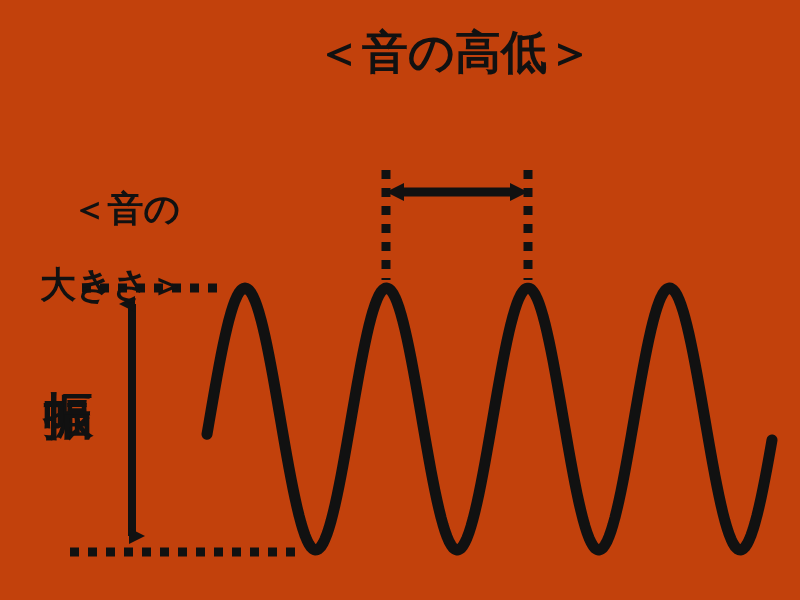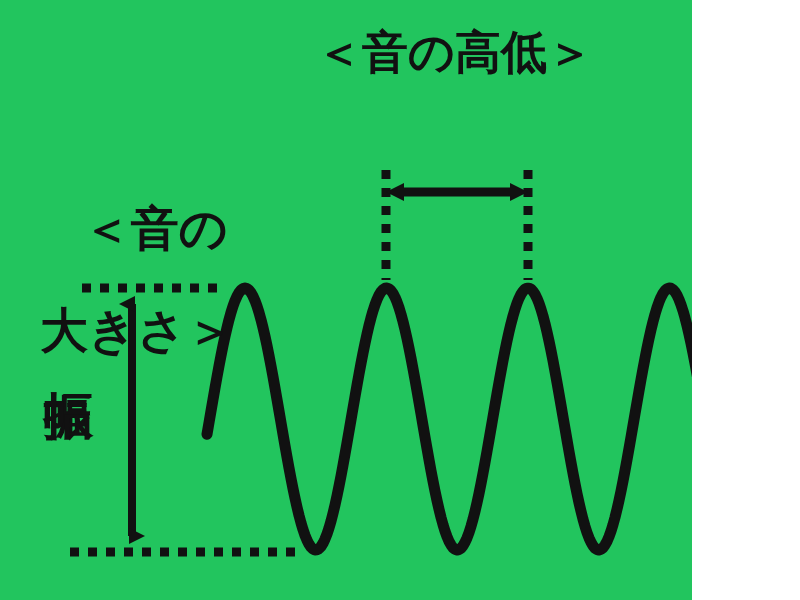--- a/index.html
+++ b/index.html
@@ -3,23 +3,23 @@
 <meta charset="utf-8">
 <title>sound-wave-diagram</title>
 <style>
   html, body {
     margin: 0;
     padding: 0;
     background: #ffffff;
   }
   #stage {
     position: relative;
-    width: 692px;
+    width: 800px;
     height: 600px;
-    background: #22c55e;
+    background: #c2410c;
     overflow: hidden;
     font-family: "DejaVu Sans", "Liberation Sans", sans-serif;
     color: #1a1a1a;
   }
   #diagram-svg {
     position: absolute;
     left: 0;
     top: 0;
     width: 800px;
     height: 600px;
@@ -38,21 +38,22 @@
     font-size: 46px;
   }
   #label-wavelength {
     left: 396px;
     top: 88px;
     font-size: 50px;
   }
   #label-loudness-bracket {
     left: 16px;
     top: 152px;
-    font-size: 48px;
+    font-size: 36px;
+    text-align: center;
   }
   #label-loudness-bracket .bracket-line-2 {
     display: block;
     margin-left: 24px;
   }
   #label-amplitude {
     left: 44px;
     top: 352px;
     font-size: 50px;
     writing-mode: vertical-rl;

